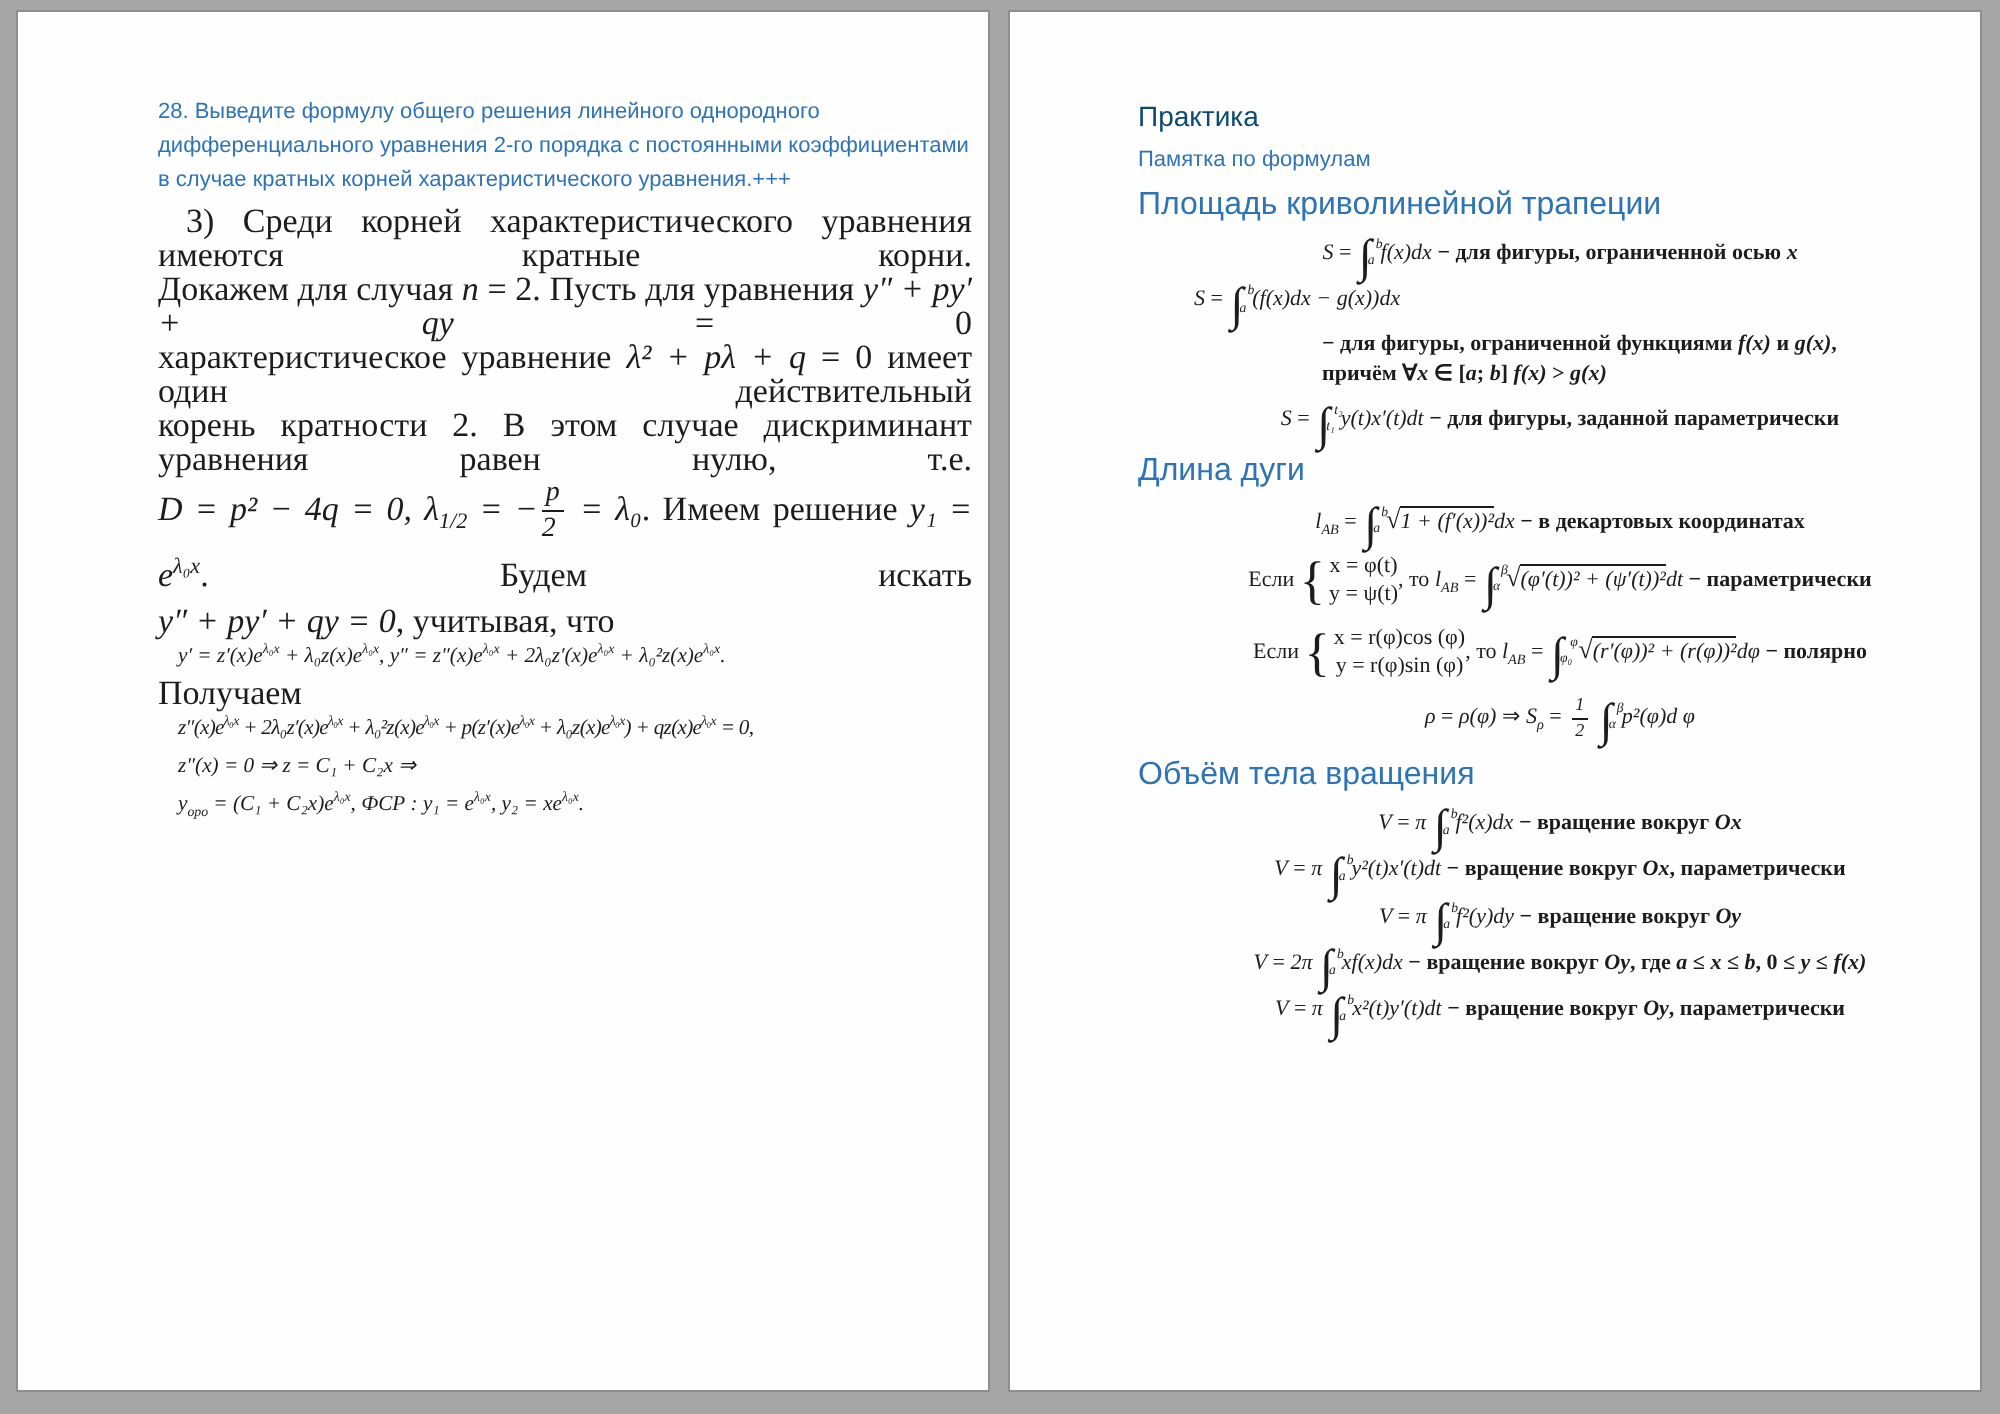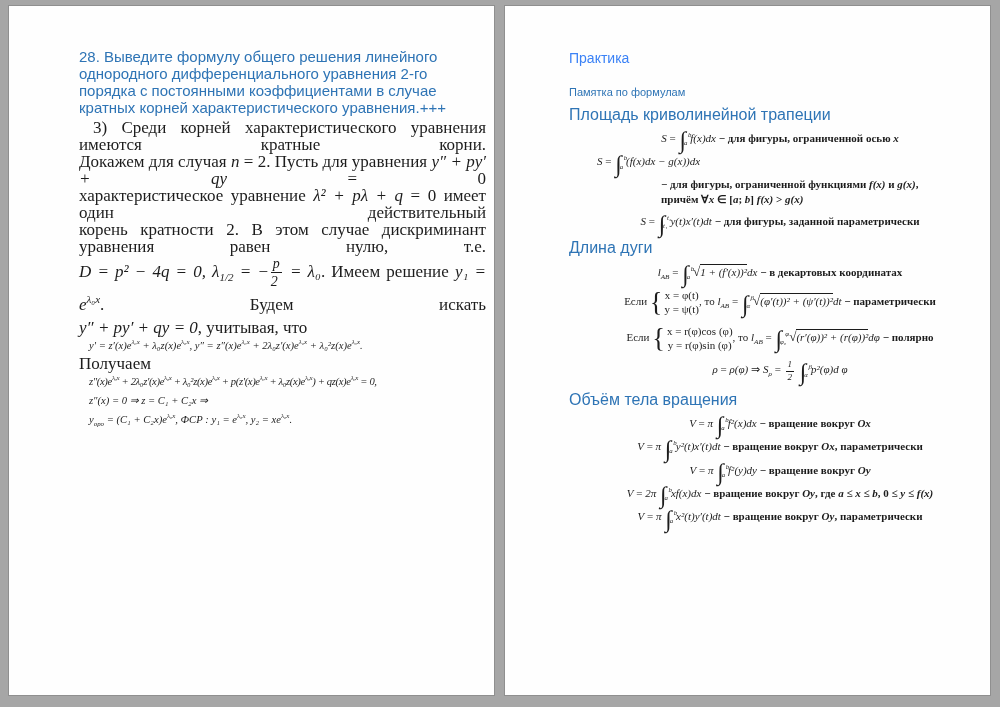--- a/index.html
+++ b/index.html
@@ -5,32 +5,32 @@
   html,body{margin:0;padding:0;background:#a6a6a6;}
   #stage{position:relative;width:1000px;height:707px;background:#a6a6a6;overflow:hidden;
          font-family:"Liberation Serif",serif;color:#1c1c1c;}
   .page{position:absolute;top:5px;width:487px;height:691px;background:#fefefe;
         border:1px solid #8f8f8f;box-sizing:border-box;}
   #page-left{left:8px;}
   #page-right{left:504px;}
 
   
   .lp-content{position:absolute;left:70px;top:42px;width:407px;}
-  .lp-title{font-family:"Liberation Sans",sans-serif;font-size:15px;line-height:17px;
+  .lp-title{font-family:"Liberation Sans",sans-serif;font-size:11px;line-height:17px;
             color:#2e74b5;margin-bottom:3px;}
   .tline{font-size:17px;line-height:17px;}
   .just{text-align:justify;text-align-last:justify;}
   .ind{text-indent:14px;}
   .eq{font-size:10.6px;line-height:19px;margin-left:10px;}
   .tight{letter-spacing:-0.35px;}
   .tall{line-height:28px;}
 
   
   .rp-content{position:absolute;left:64px;top:44px;width:422px;}
-  .rp-h1{font-family:"Liberation Sans",sans-serif;font-size:14px;color:#3b82f6;margin:0 0 20px 0;}
+  .rp-h1{font-family:"Liberation Sans",sans-serif;font-size:14px;color:#0c4a6e;margin:0 0 8px 0;}
   .rp-h2{font-family:"Liberation Sans",sans-serif;font-size:11px;color:#2e74b5;margin:4px 0 6px 0;}
   .rp-label{font-family:"Liberation Sans",sans-serif;font-size:16px;color:#2e74b5;margin:8px 0 2px 0;}
   .fline{font-size:11px;line-height:1.25;margin:7px 0;}
   .c{text-align:center;}
   .ml28{margin-left:28px;}
   .ml92{margin-left:92px;margin-top:2px;margin-bottom:2px;}
 
   
   .rt{font-style:normal;}
   .ri{font-style:italic;}

